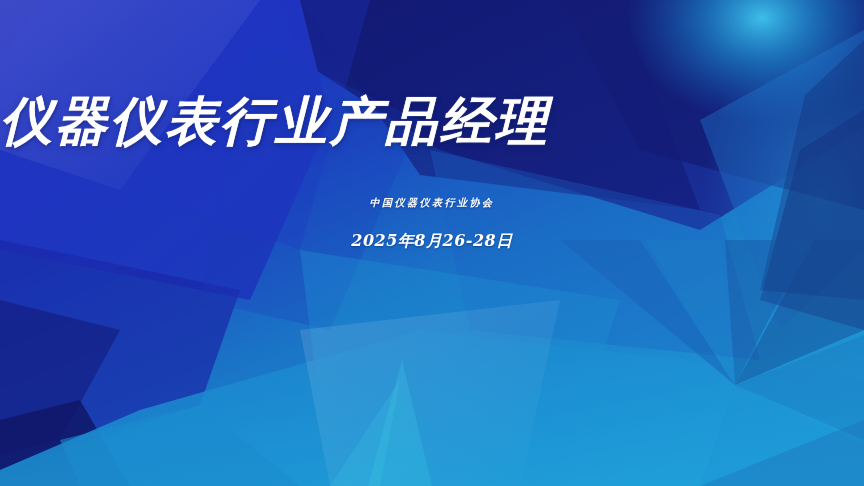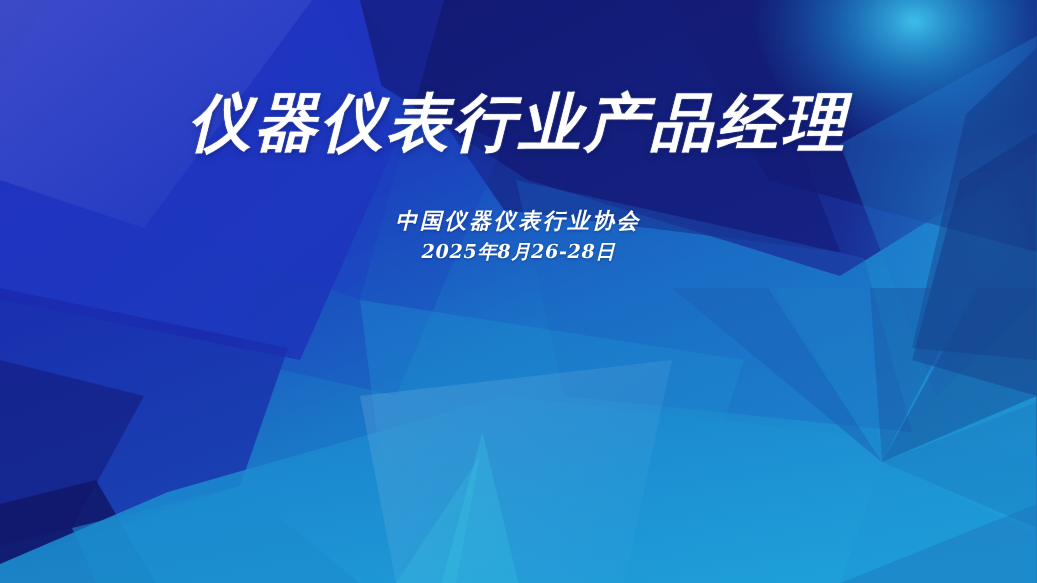--- a/index.html
+++ b/index.html
@@ -24,23 +24,22 @@
   }
   #content {
     position: absolute;
     inset: 0;
     display: flex;
     flex-direction: column;
     align-items: center;
     z-index: 5;
   }
   .title-block {
-    margin-top: 72px;
+    margin-top: 90px;
     width: 100%;
-    text-align: center;
     user-select: none;
   }
   .title-line {
     color: #ffffff;
     font-family: "DejaVu Serif", "Liberation Serif", serif;
     font-weight: 700;
     font-size: 52px;
     line-height: 62px;
     letter-spacing: 3px;
     font-style: italic;
@@ -56,37 +55,37 @@
   .sub-block {
     margin-top: 41px;
     text-align: center;
     user-select: none;
   }
   .sub-org {
     color: #ffffff;
     font-family: "DejaVu Serif", "Liberation Serif", serif;
     font-weight: 700;
     font-style: italic;
-    font-size: 18px;
+    font-size: 10px;
     line-height: 20px;
     letter-spacing: 2.5px;
     text-shadow: 0 1px 2px rgba(8,30,90,0.45);
     white-space: nowrap;
   }
   .sub-date {
     color: #ffffff;
     font-family: "DejaVu Serif", "Liberation Serif", serif;
     font-weight: 700;
     font-style: italic;
     font-size: 16px;
     line-height: 22px;
     letter-spacing: 0.5px;
     text-shadow: 0 1px 2px rgba(8,30,90,0.45);
     white-space: nowrap;
-    margin-top: 4px;
+    margin-top: 17px;
   }
 </style>
 </head>
 <body>
 
 <div id="slide">
 
   <svg id="bg-svg" viewBox="0 0 864 486" preserveAspectRatio="none">
     <defs>
       <linearGradient id="gMain" x1="0" y1="0" x2="0.72" y2="1">

